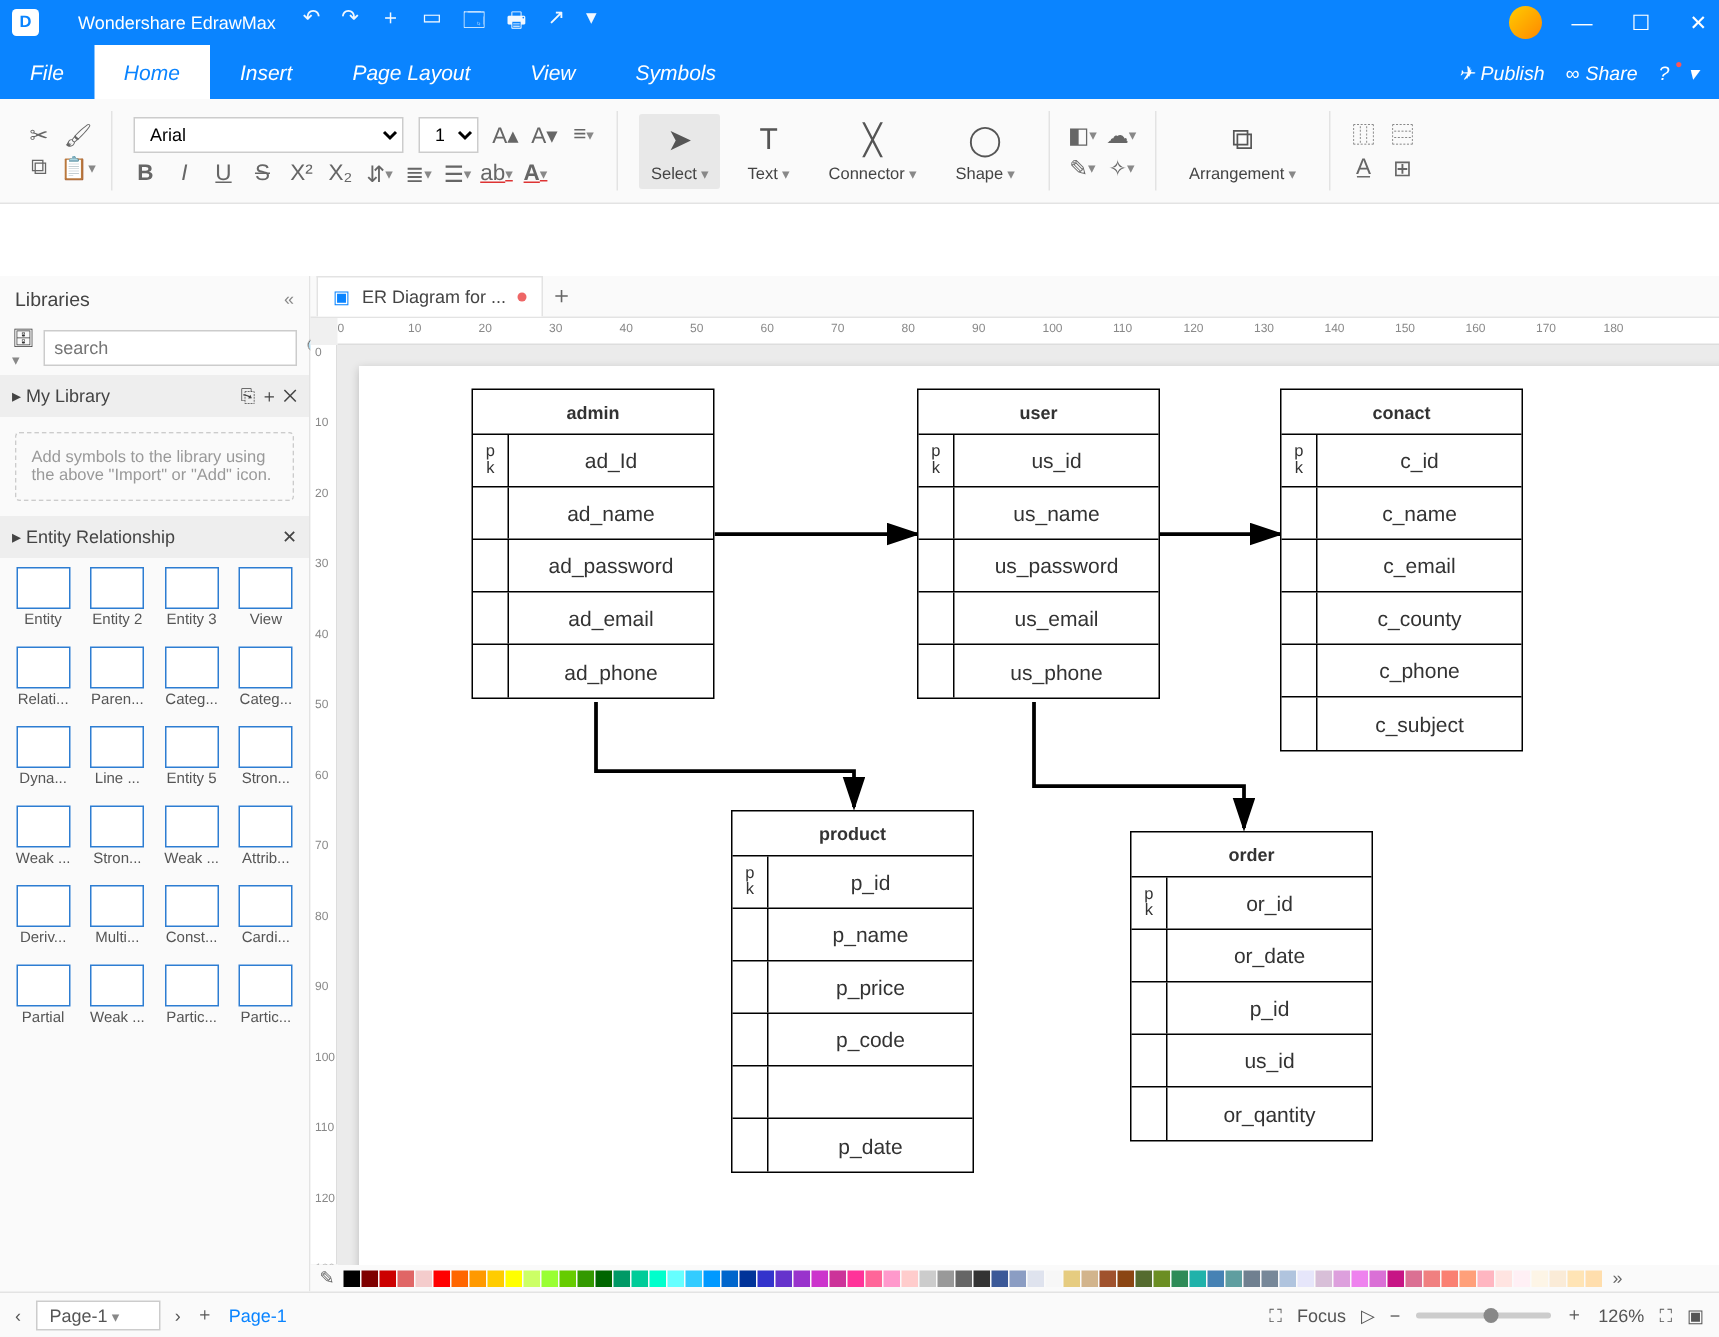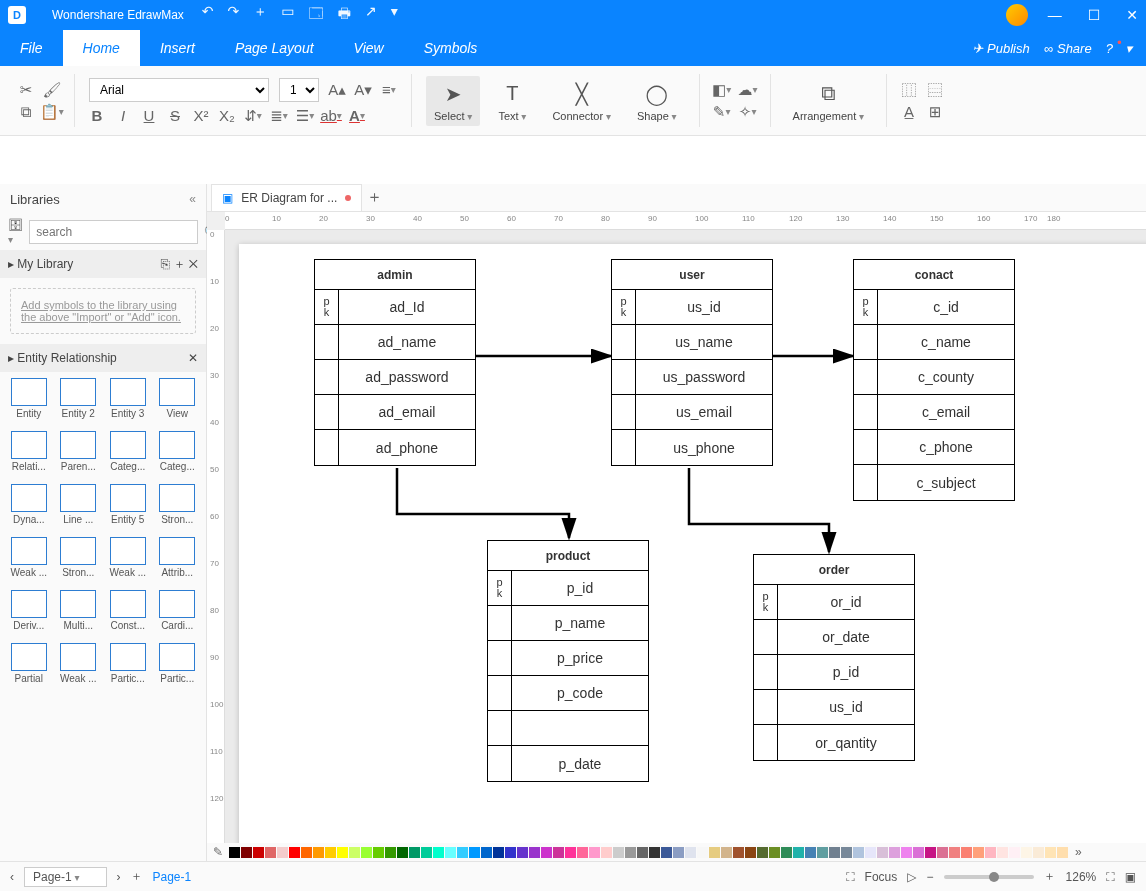--- a/index.html
+++ b/index.html
@@ -27,21 +27,21 @@
 .ribbon .lbl-btn { display:flex; flex-direction:column; align-items:center; gap:2px; padding:4px 8px; }
 .ribbon .lbl-btn .i { font-size:20px; color:#555; height:28px; display:flex; align-items:center;}
 .ribbon .lbl-btn .t { font-size:11px; color:#444; }
 .ribbon .lbl-btn.active { background:#e8e8e8; border-radius:2px;}
 .body { position:absolute; top:136px; left:0; right:0; bottom:30px; display:flex;margin-top:48px; }
 .left-panel { width:207px; background:#fafafa; border-right:1px solid #e3e3e3; display:flex; flex-direction:column; }
 .left-panel .hdr { height:30px; display:flex; align-items:center; padding:0 10px; font-size:13px; color:#444; justify-content:space-between;}
 .left-panel .search-row { display:flex; align-items:center; gap:6px; padding:4px 8px; }
 .left-panel .search-row input { flex:1; height:24px; border:1px solid #ccc; padding:0 6px; font-size:12px;}
 .left-panel .section { height:28px; background:#eee; display:flex; align-items:center; padding:0 8px; font-size:12px; color:#444; justify-content:space-between;}
-.left-panel .hint { margin:10px; padding:10px; border:1px dashed #ccc; color:#999; font-size:11px; border-radius:3px;text-decoration:underline;}
+.left-panel .hint { margin:10px; padding:10px; border:1px dashed #ccc; color:#999; font-size:11px; border-radius:3px;}
 .left-panel .shapes { display:grid; grid-template-columns:repeat(4,1fr); gap:12px 4px; padding:6px 6px 12px 6px; overflow:auto;}
 .left-panel .shape { display:flex; flex-direction:column; align-items:center; gap:2px; }
 .left-panel .shape .box { width:36px; height:28px; border:1px solid #2d7dd2; background:#fff; }
 .left-panel .shape .nm { font-size:10px; color:#555; text-align:center; white-space:nowrap; overflow:hidden; text-overflow:ellipsis; width:42px;}
 .canvas-wrap { flex:1; display:flex; flex-direction:column; background:#f0f0f0; position:relative;}
 .tabstrip { height:28px; background:#fafafa; display:flex; align-items:center; border-bottom:1px solid #e3e3e3; padding-left:4px;}
 .tabstrip .doc-tab { height:100%; background:#fff; border:1px solid #e3e3e3; border-bottom:none; display:flex; align-items:center; padding:0 10px; gap:8px; font-size:12px; color:#444;}
 .tabstrip .doc-tab .dot { width:6px; height:6px; border-radius:50%; background:#e66; }
 .tabstrip .add { width:24px; text-align:center; color:#666; font-size:16px;}
 .ruler-h { height:18px; background:#fff; border-bottom:1px solid #ddd; display:flex; margin-left:18px; position:relative; font-size:8px; color:#888;}
@@ -363,21 +363,21 @@
         <span style="left: 376px;">80</span>
         <span style="left: 423px;">90</span>
         <span style="left: 470px;">100</span>
         <span style="left: 517px;">110</span>
         <span style="left: 564px;">120</span>
         <span style="left: 611px;">130</span>
         <span style="left: 658px;">140</span>
         <span style="left: 705px;">150</span>
         <span style="left: 752px;">160</span>
         <span style="left: 799px;">170</span>
-        <span style="left: 822px;">180</span>
+        <span style="left: 844px;">180</span>
       </div>
     <div class="canvas-area">
       <div class="ruler-v" id="ruler-v">
           <span style="top: 0px;">0</span>
           <span style="top: 47px;">10</span>
           <span style="top: 94px;">20</span>
           <span style="top: 141px;">30</span>
           <span style="top: 188px;">40</span>
           <span style="top: 235px;">50</span>
           <span style="top: 282px;">60</span>
@@ -453,25 +453,25 @@
               <div class="rw">
                 <div class="pk">p<br>k</div>
                 <div class="cell">c_id</div>
               </div>
               <div class="rw">
                 <div class="pk"></div>
                 <div class="cell">c_name</div>
               </div>
               <div class="rw">
                 <div class="pk"></div>
+                <div class="cell">c_email</div>
+              </div>
+              <div class="rw">
+                <div class="pk"></div>
                 <div class="cell">c_county</div>
-              </div>
-              <div class="rw">
-                <div class="pk"></div>
-                <div class="cell">c_email</div>
               </div>
               <div class="rw">
                 <div class="pk"></div>
                 <div class="cell">c_phone</div>
               </div>
               <div class="rw">
                 <div class="pk"></div>
                 <div class="cell">c_subject</div>
               </div>
             </div>

